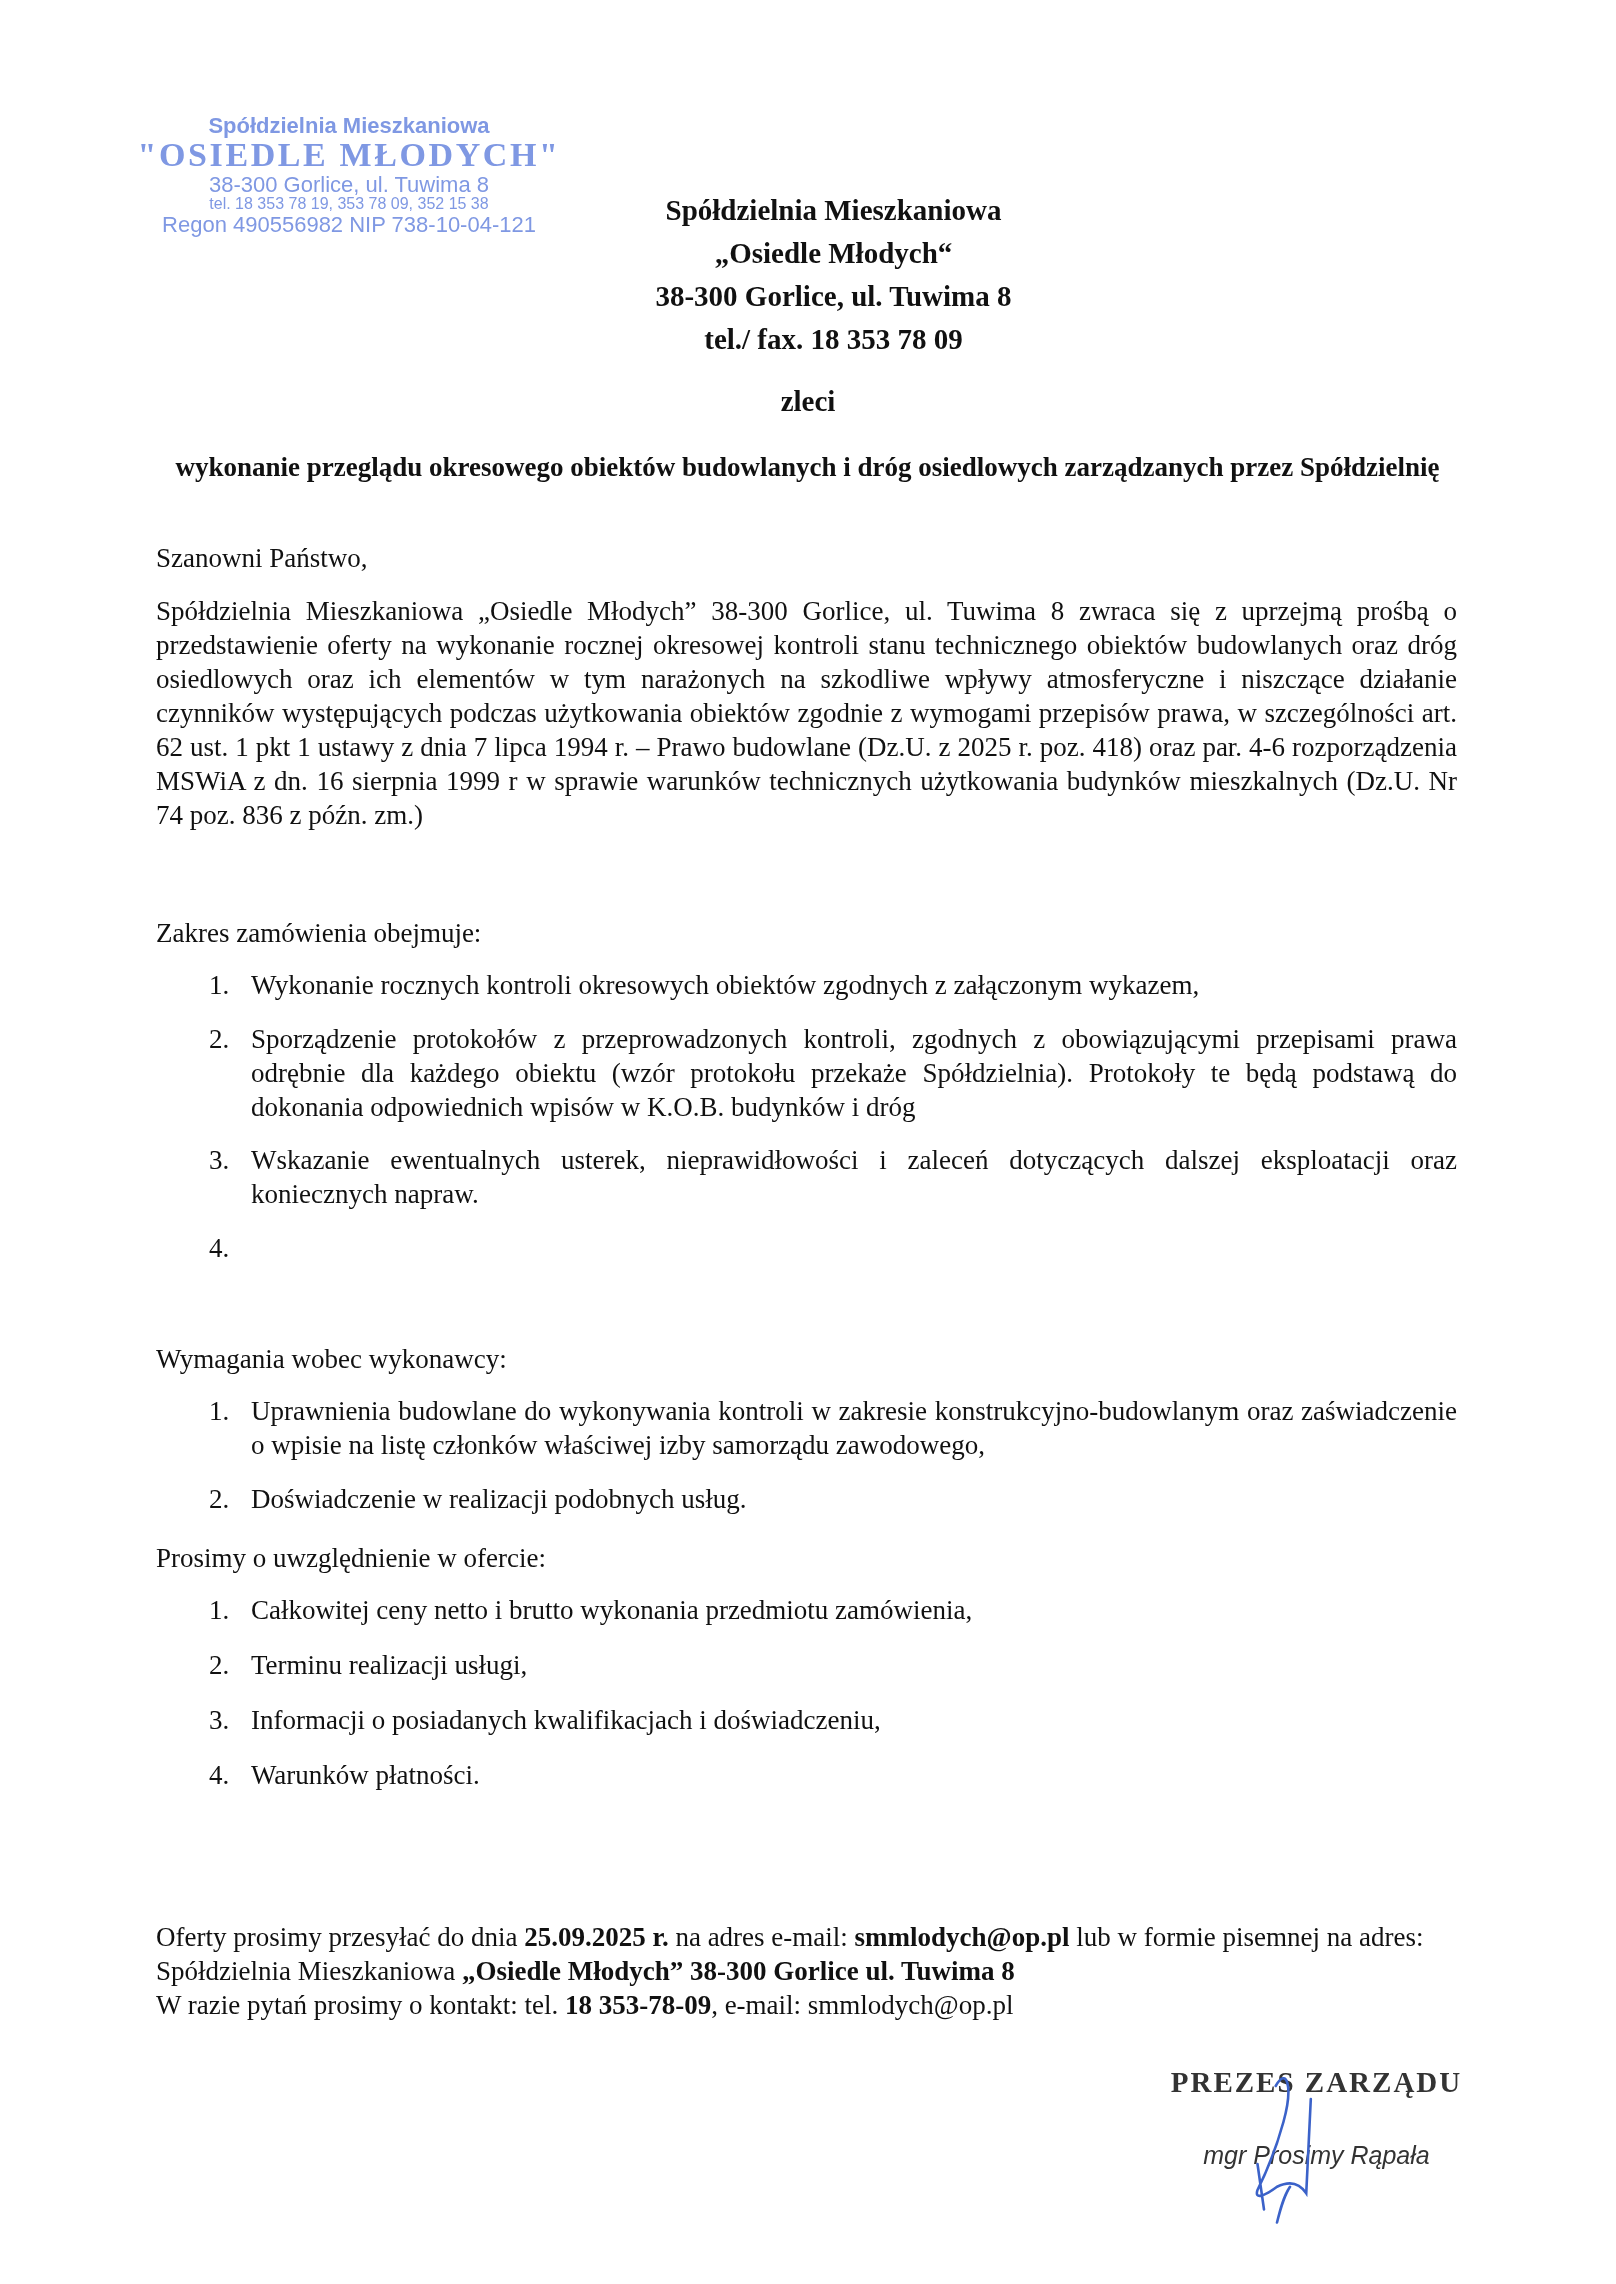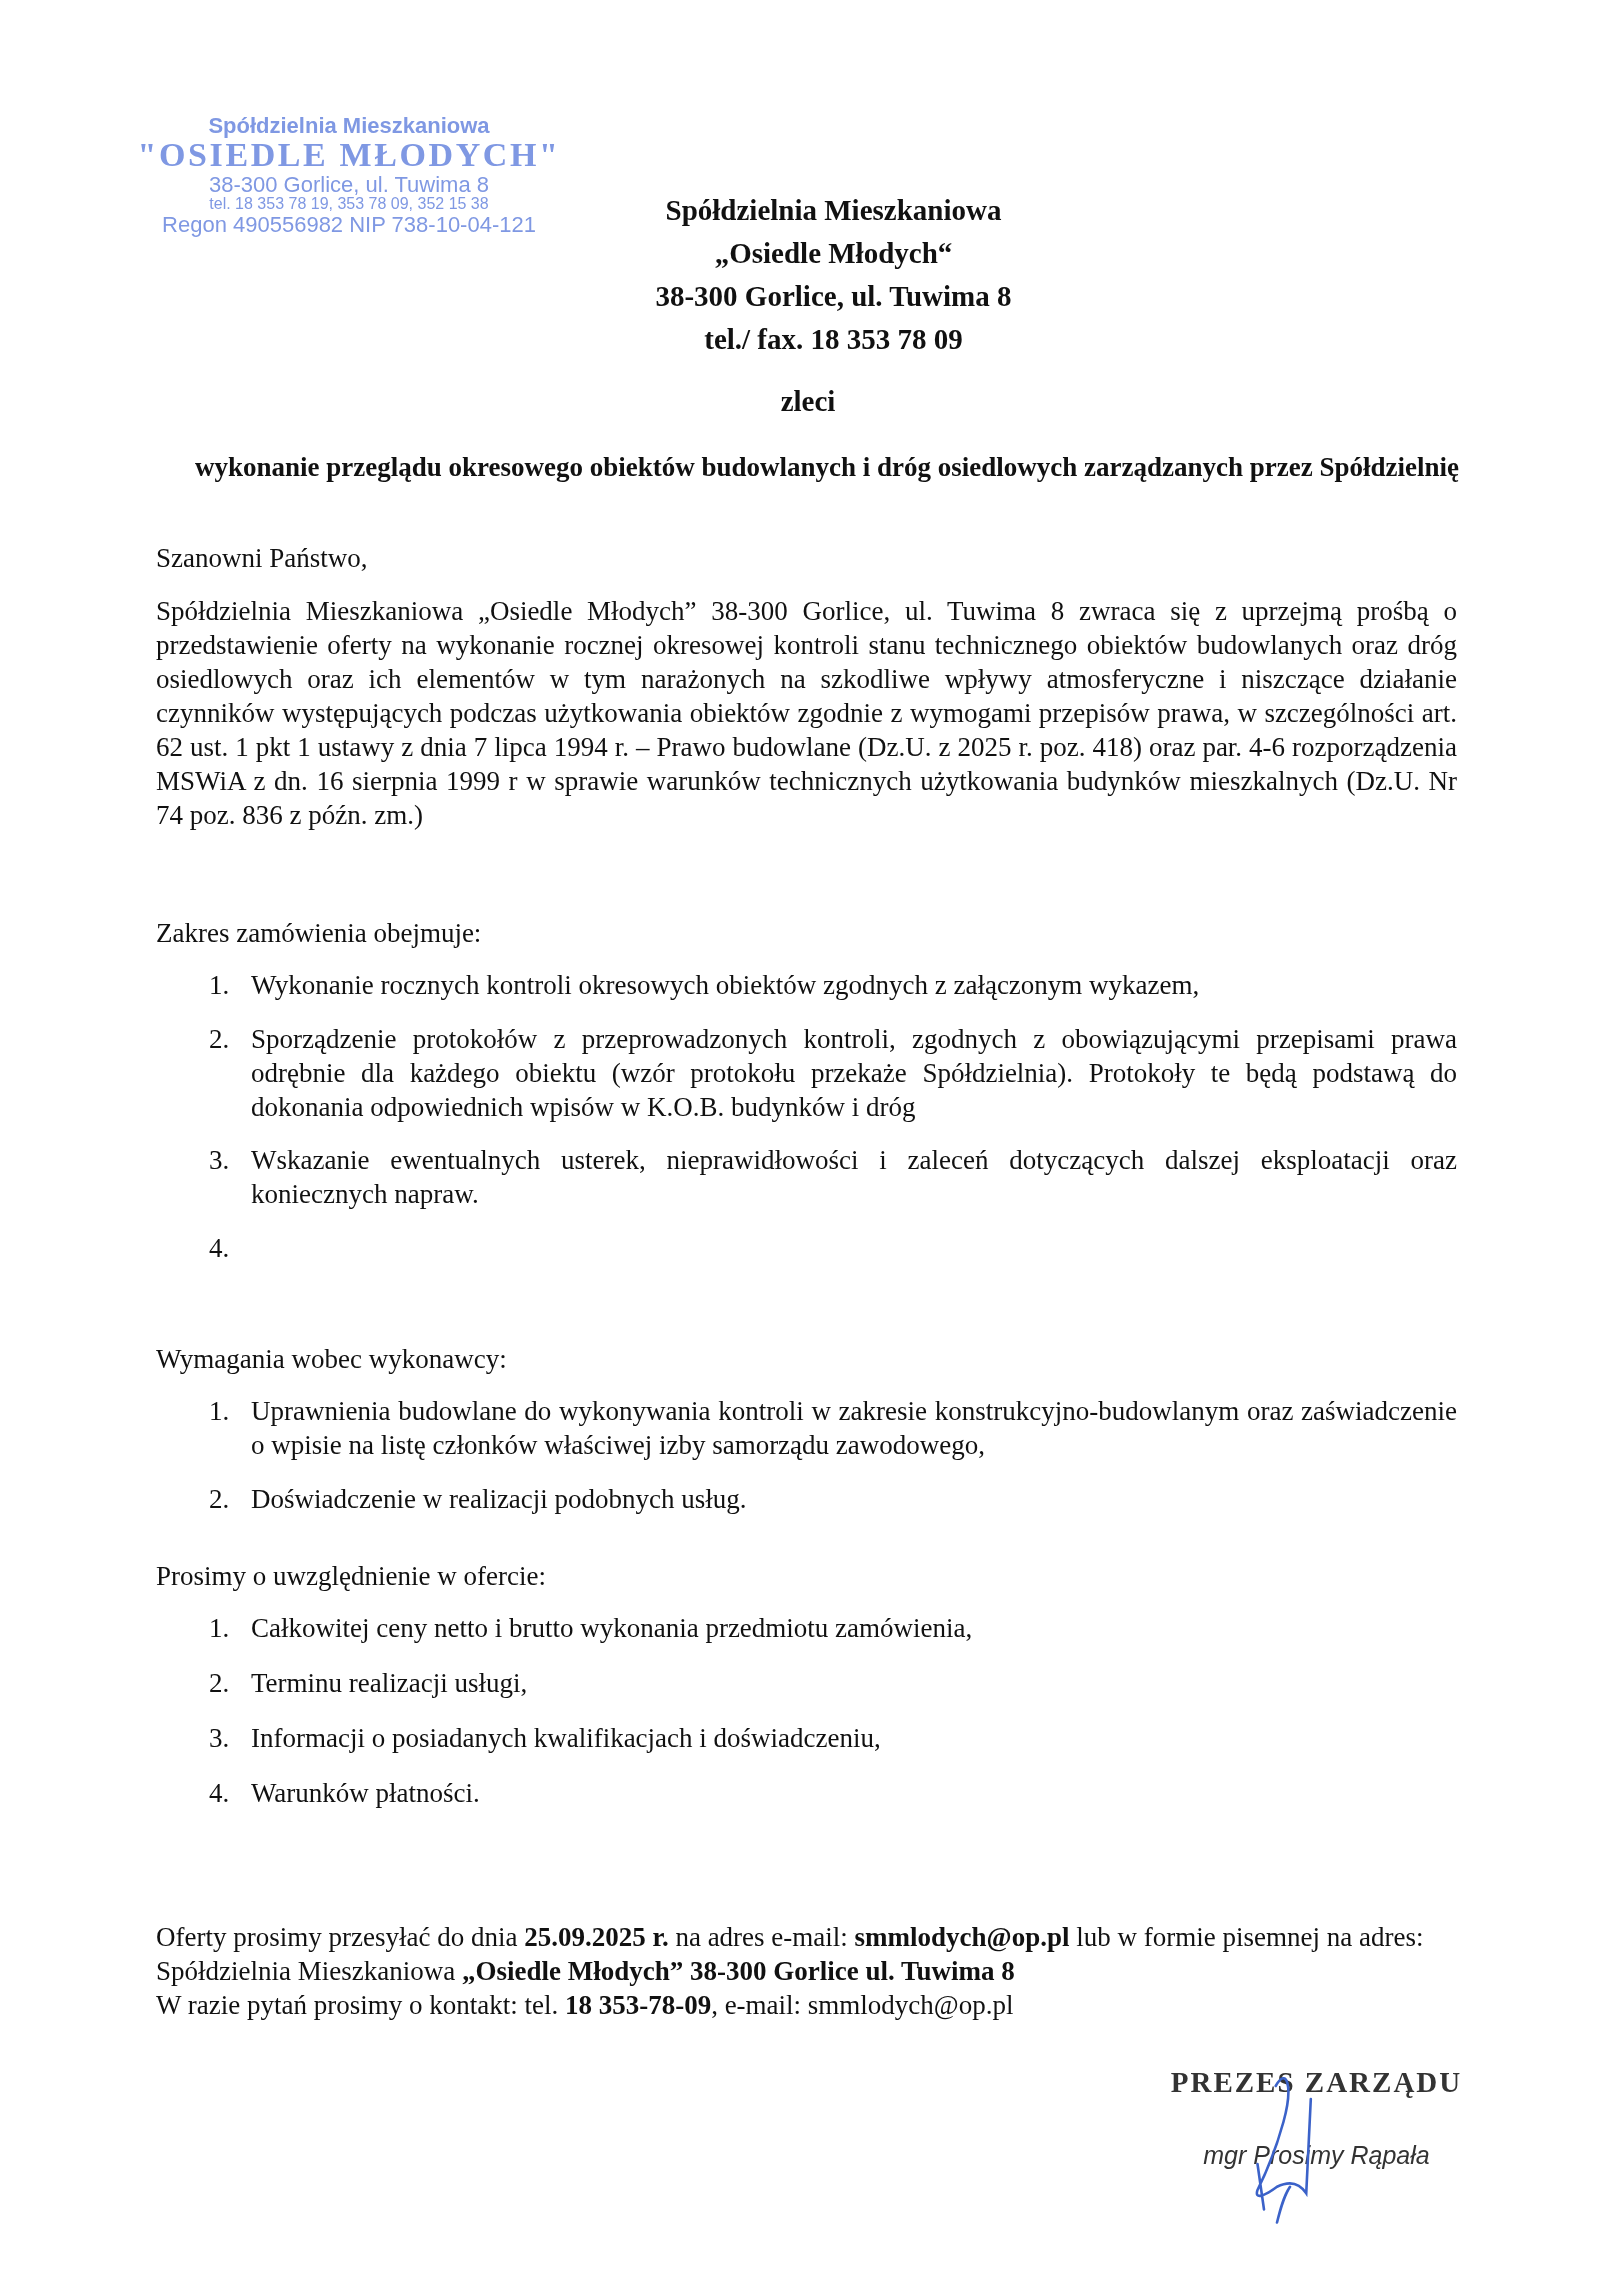--- a/index.html
+++ b/index.html
@@ -9,21 +9,21 @@
   .stamp { left: 121px; top: 114px; width: 456px; color: #7f98e3; text-align: center;
            font-family: "Liberation Sans", "DejaVu Sans", sans-serif; line-height: 1.05; }
   .stamp .s1 { font-size: 22px; font-weight: bold; }
   .stamp .s2 { font-family: "Liberation Serif", serif; font-size: 34px; font-weight: bold; letter-spacing: 2.6px; }
   .stamp .s3 { font-size: 22px; }
   .stamp .s4 { font-size: 16px; white-space: nowrap; }
   .stamp .s5 { font-size: 22px; white-space: nowrap; }
   .header { left: 586px; top: 189px; width: 495px; text-align: center; font-weight: bold;
             font-size: 29px; line-height: 43px; }
   .zleci { left: 0; width: 1616px; top: 385px; text-align: center; font-weight: bold; font-size: 29px; }
-  .title { left: 156px; width: 1303px; top: 450px; text-align: right; font-weight: bold;
+  .title { left: 156px; width: 1303px; top: 450px; text-align: center; font-weight: bold;
            font-size: 27px; line-height: 35px; }
   .body { left: 156px; width: 1301px; font-size: 27px; line-height: 34px; }
   .just { text-align: justify; }
   .h { font-weight: normal; font-size: 27px; }
   ol { margin: 0; padding: 0; list-style: none; }
   ol li { position: relative; padding-left: 95px; margin-bottom: 19.5px; text-align: justify; }
   ol li .num { position: absolute; left: 53px; top: 0; }
   .bold { font-weight: bold; }
   .sig { left: 1147px; top: 2066px; width: 339px; text-align: center; }
   .sig .t { font-size: 29px; font-weight: bold; color: #333; letter-spacing: 2px; }
@@ -67,21 +67,21 @@
 </div>
 
 <div class="abs body" style="top:1342px;">
   <div class="h" style="margin-bottom:18px;">Wymagania wobec wykonawcy:</div>
   <ol>
     <li><span class="num">1.</span><span>Uprawnienia budowlane do wykonywania kontroli w zakresie konstrukcyjno-budowlanym oraz zaświadczenie o wpisie na listę członków właściwej izby samorządu zawodowego,</span></li>
     <li><span class="num">2.</span><span>Doświadczenie w realizacji podobnych usług.</span></li>
   </ol>
 </div>
 
-<div class="abs body" style="top:1541px;margin-top:18px;">
+<div class="abs body" style="top:1541px;">
   <div class="h" style="margin-bottom:18px;">Prosimy o uwzględnienie w ofercie:</div>
   <ol>
     <li style="margin-bottom:21px;"><span class="num">1.</span><span>Całkowitej ceny netto i brutto wykonania przedmiotu zamówienia,</span></li>
     <li style="margin-bottom:21px;"><span class="num">2.</span><span>Terminu realizacji usługi,</span></li>
     <li style="margin-bottom:21px;"><span class="num">3.</span><span>Informacji o posiadanych kwalifikacjach i doświadczeniu,</span></li>
     <li><span class="num">4.</span><span>Warunków płatności.</span></li>
   </ol>
 </div>
 
 <div class="abs body" style="top:1920px; width:1310px;">

